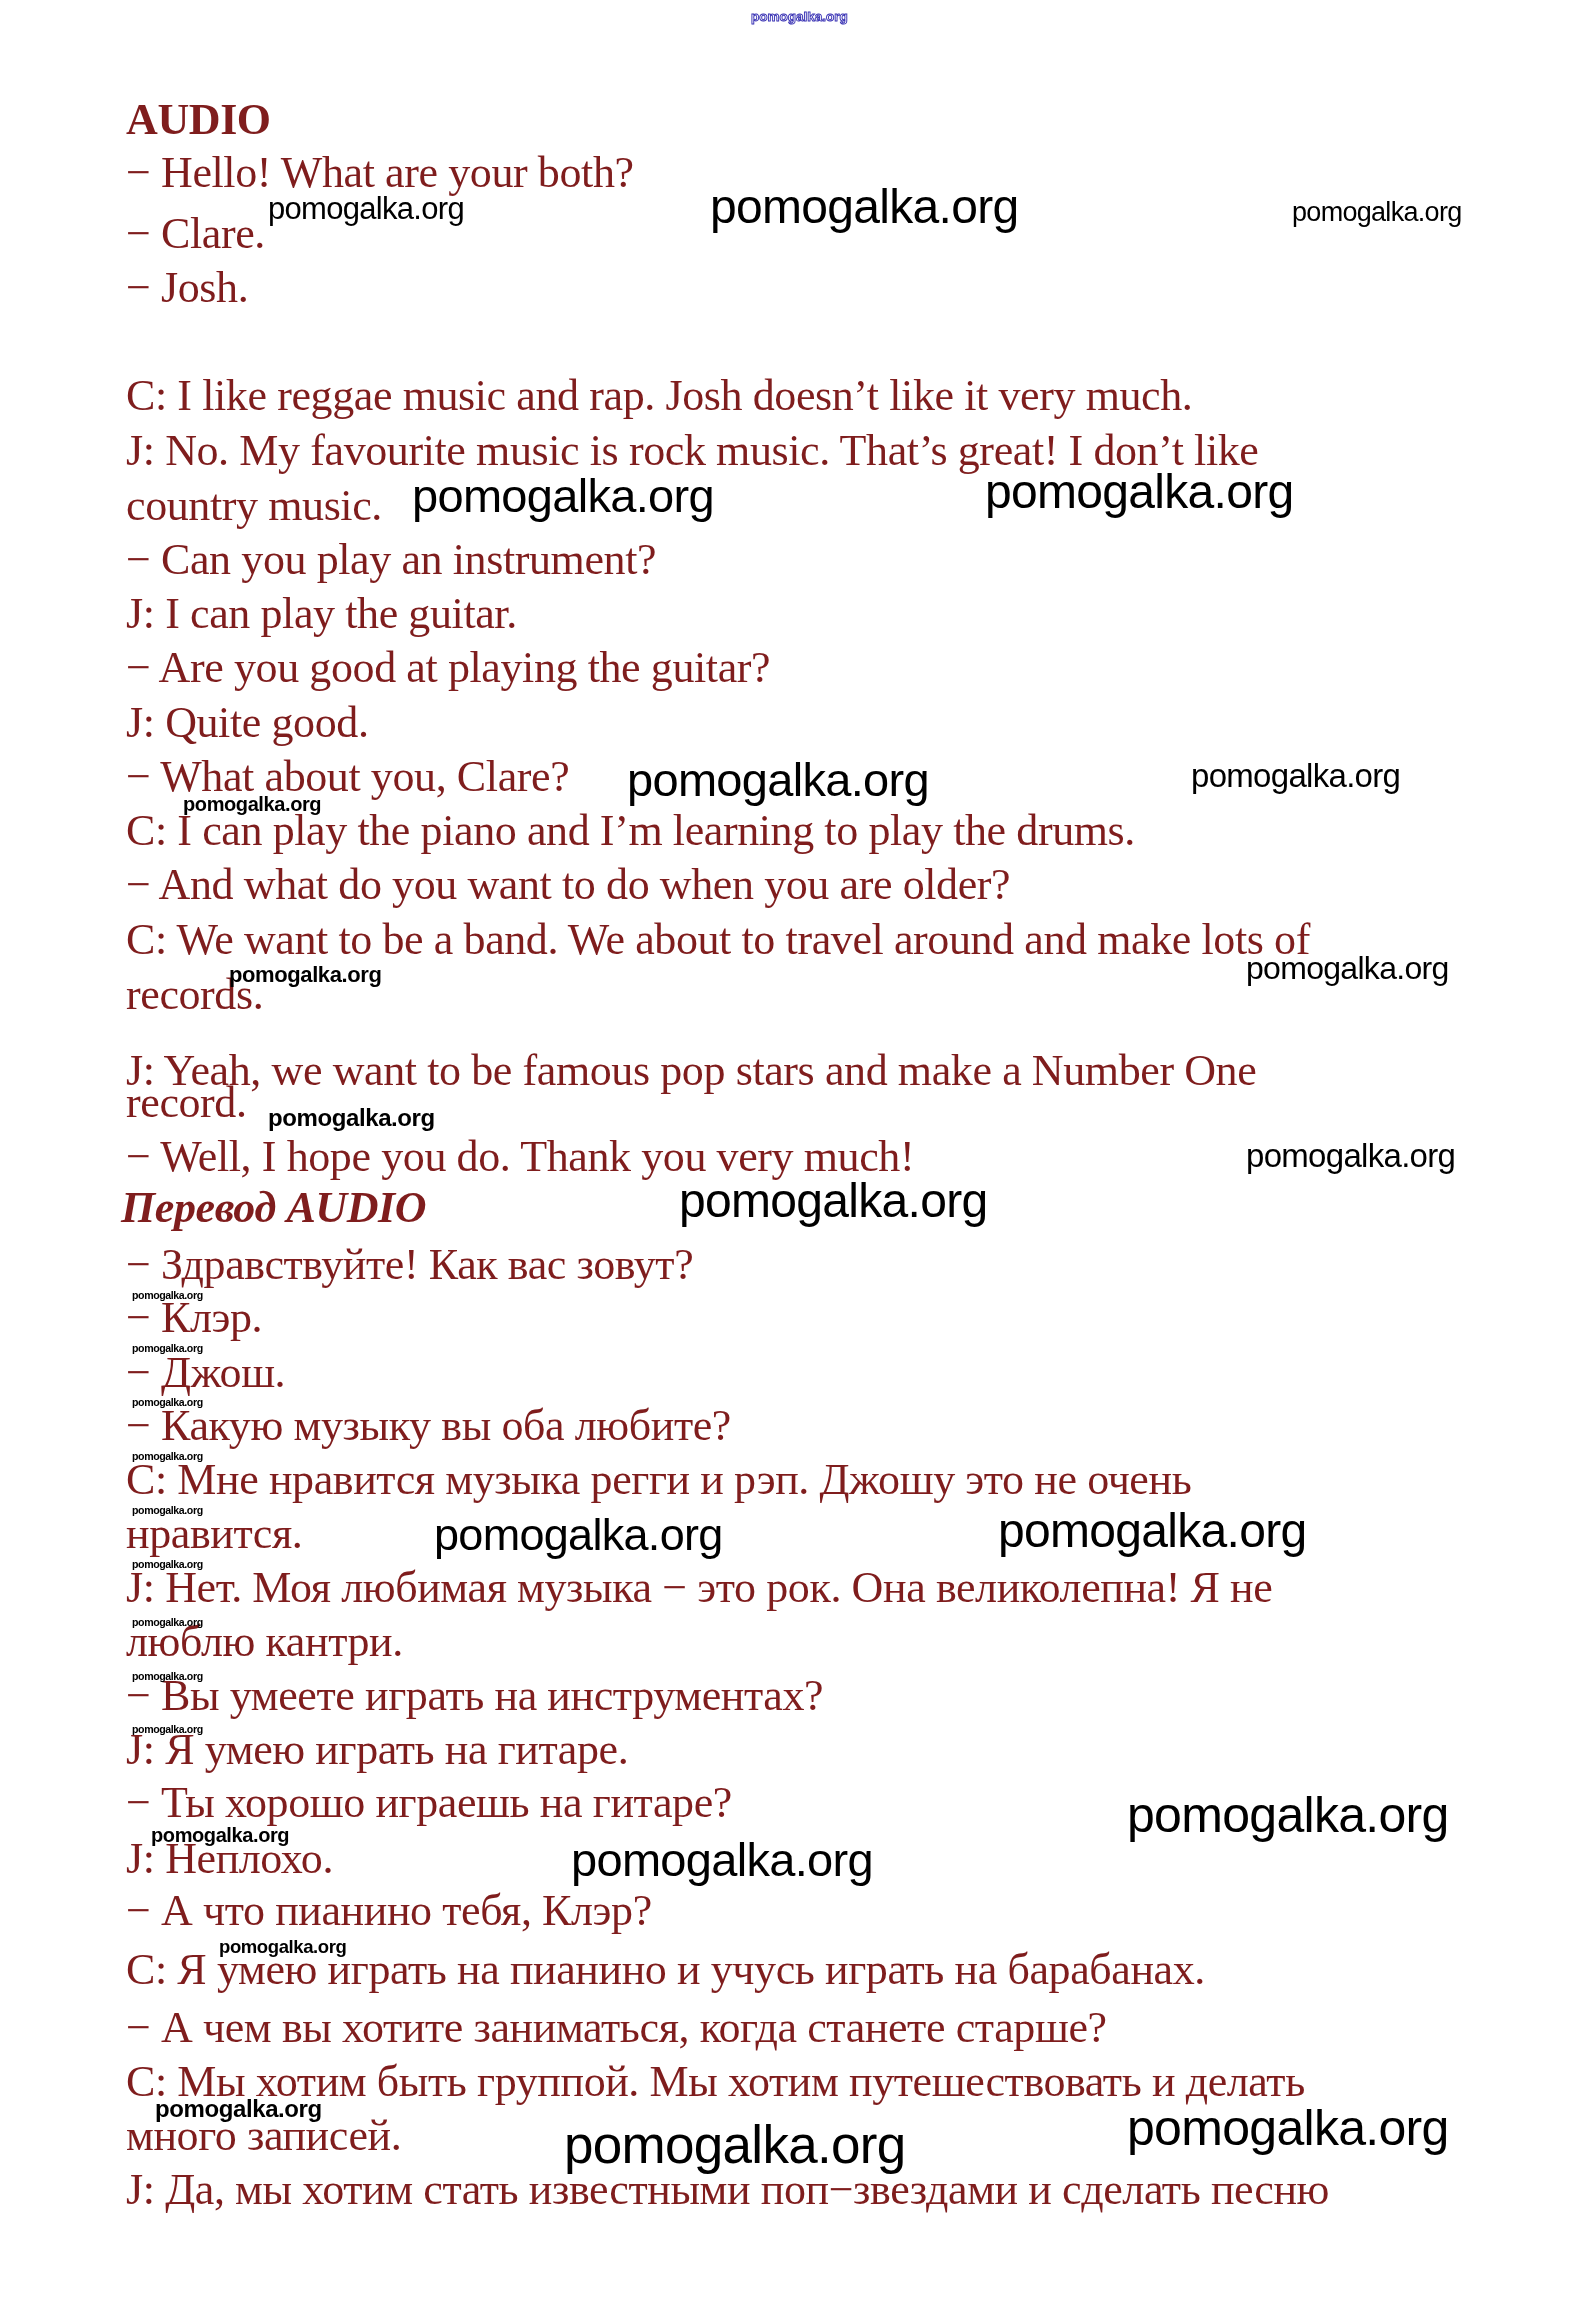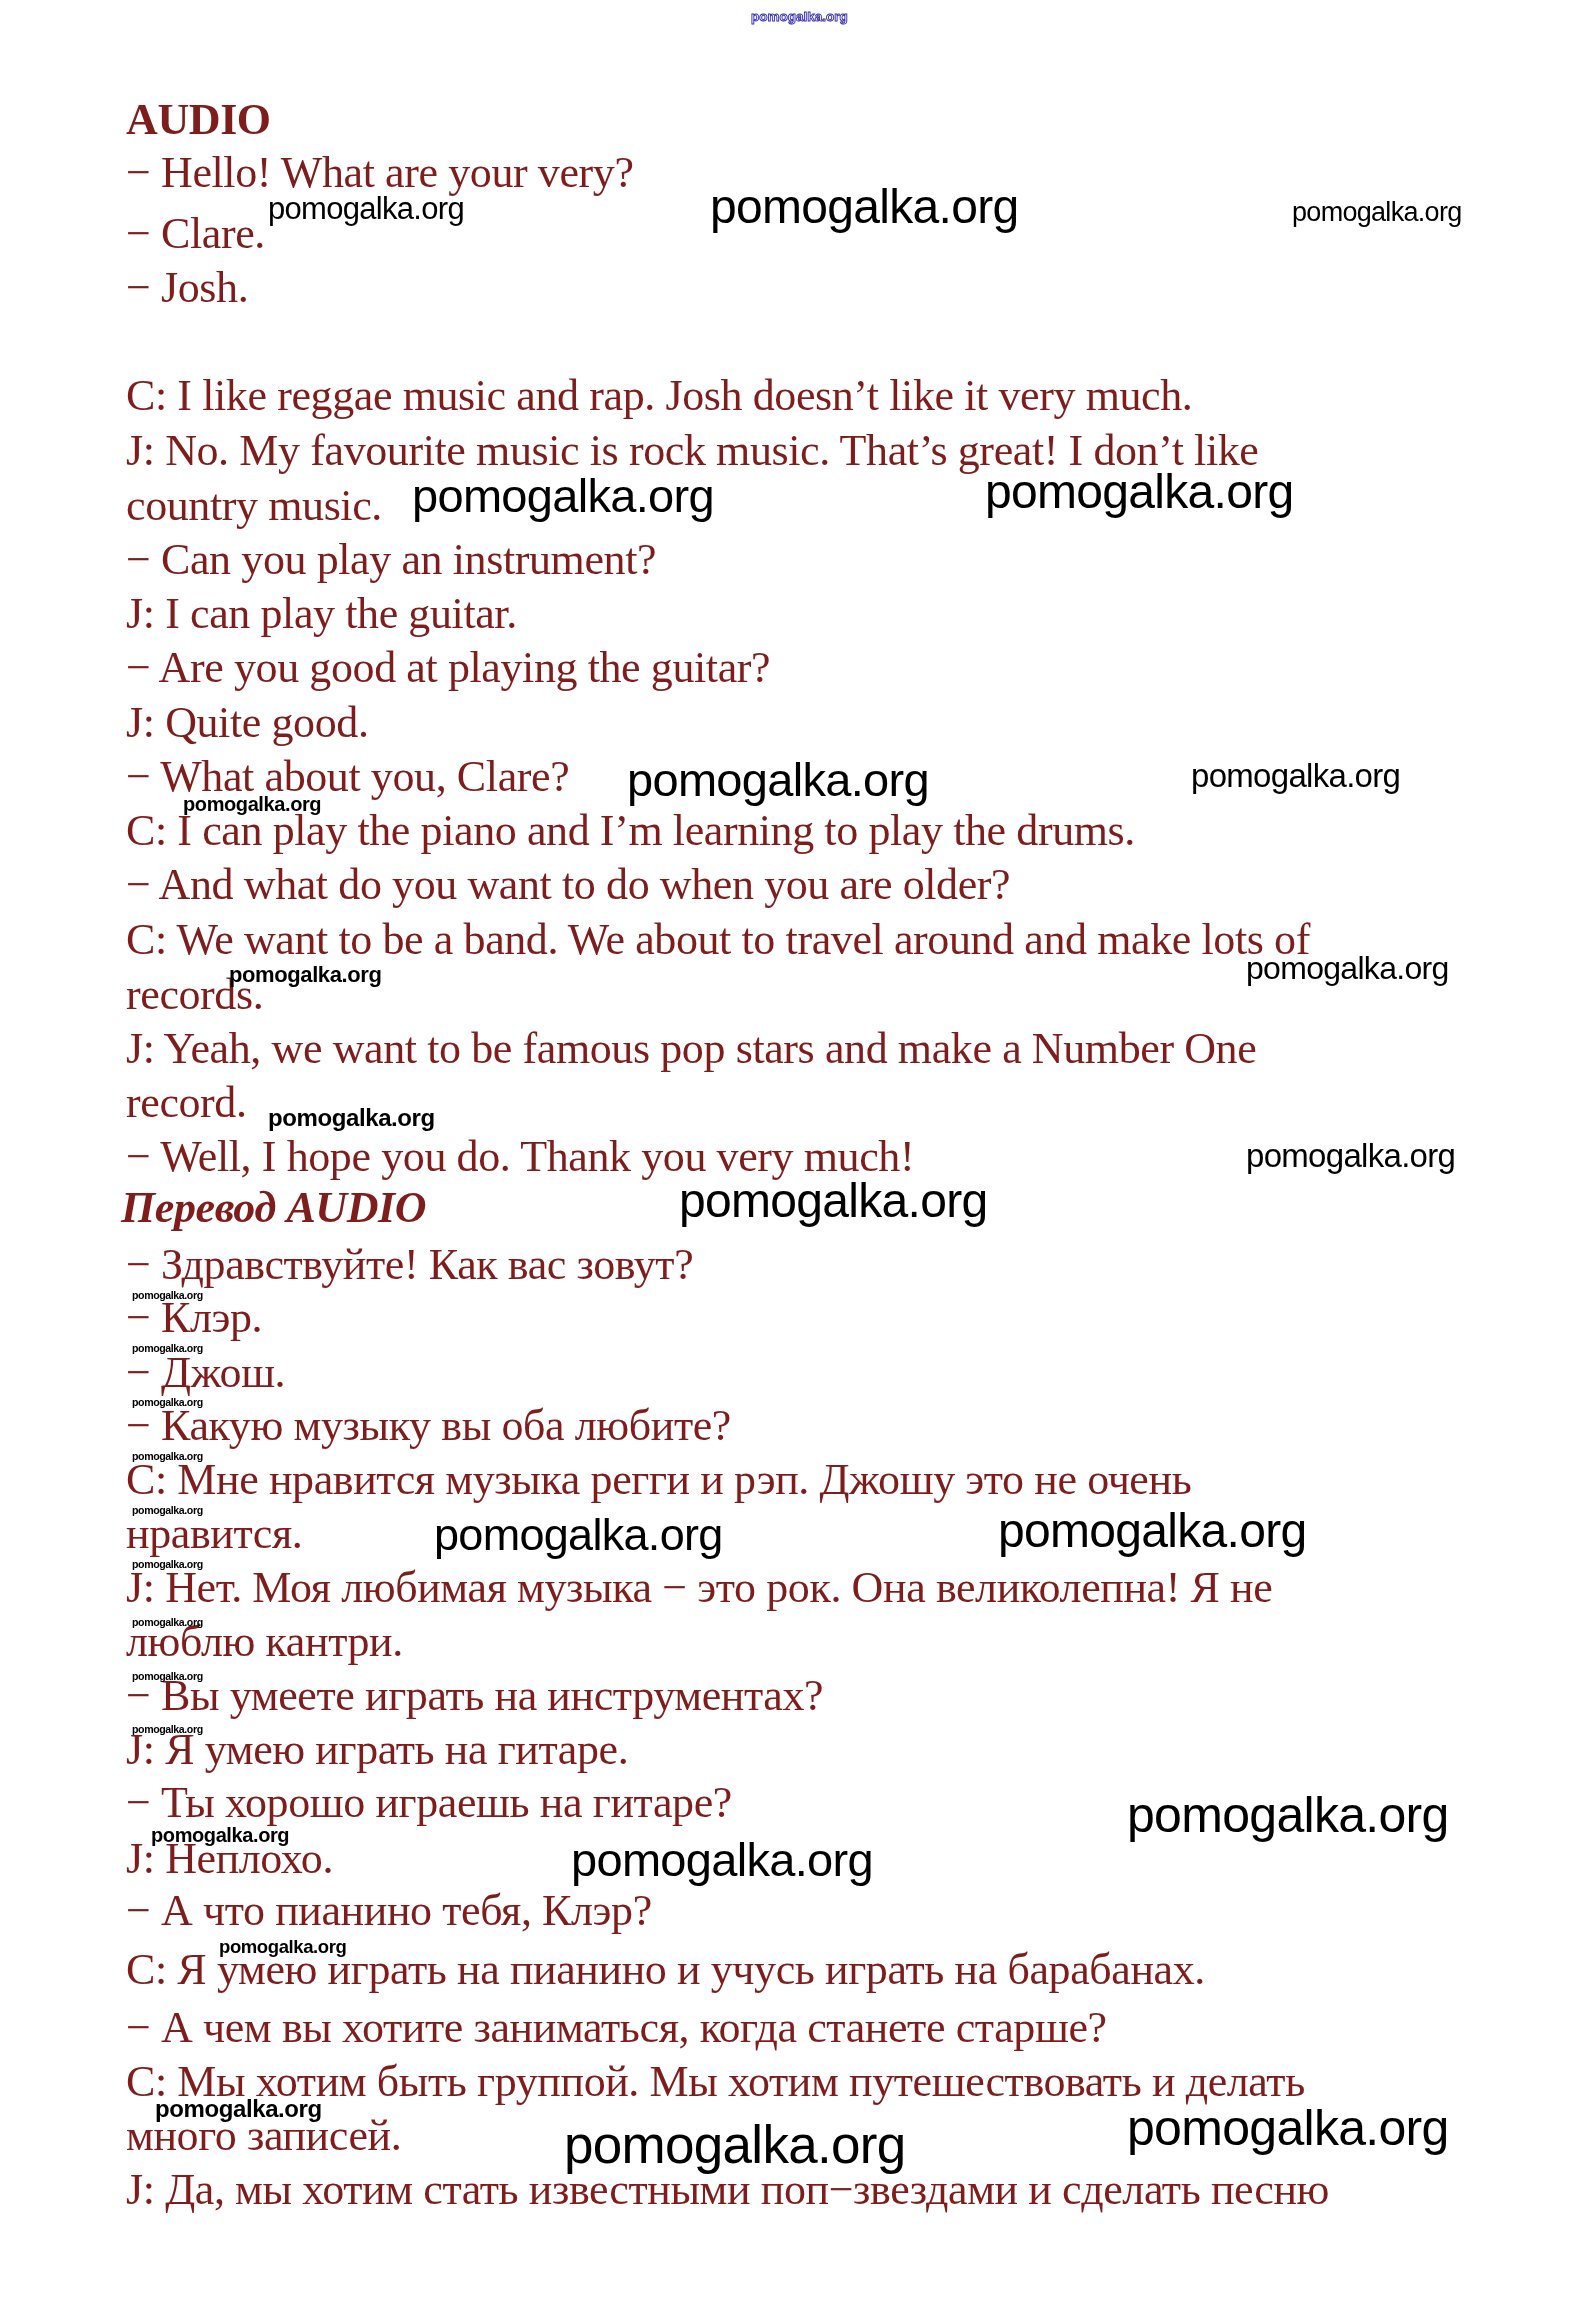--- a/index.html
+++ b/index.html
@@ -36,36 +36,36 @@
     text-shadow:0 0 0.7px #3c35b5;
     font-weight:700;
     letter-spacing:0;
   }
 </style>
 </head>
 <body>
 
 <div id="page">
     <div class="line bold" style="left: 126px; top: 97px;">AUDIO</div>
-    <div class="line" style="left: 126px; top: 150px;">− Hello! What are your very?</div>
+    <div class="line" style="left: 126px; top: 150px;">− Hello! What are your both?</div>
     <div class="line" style="left: 126px; top: 211px;">− Clare.</div>
     <div class="line" style="left: 126px; top: 265px;">− Josh.</div>
     <div class="line" style="left: 126px; top: 373px;">C: I like reggae music and rap. Josh doesn’t like it very much.</div>
     <div class="line" style="left: 126px; top: 428px;">J: No. My favourite music is rock music. That’s great! I don’t like</div>
     <div class="line" style="left: 126px; top: 483px;">country music.</div>
     <div class="line" style="left: 126px; top: 537px;">− Can you play an instrument?</div>
     <div class="line" style="left: 126px; top: 591px;">J: I can play the guitar.</div>
     <div class="line" style="left: 126px; top: 645px;">− Are you good at playing the guitar?</div>
     <div class="line" style="left: 126px; top: 700px;">J: Quite good.</div>
     <div class="line" style="left: 126px; top: 754px;">− What about you, Clare?</div>
     <div class="line" style="left: 126px; top: 808px;">C: I can play the piano and I’m learning to play the drums.</div>
     <div class="line" style="left: 126px; top: 862px;">− And what do you want to do when you are older?</div>
     <div class="line" style="left: 126px; top: 917px;">C: We want to be a band. We about to travel around and make lots of</div>
     <div class="line" style="left: 126px; top: 972px;">records.</div>
-    <div class="line" style="left: 126px; top: 1026px;">J: Yeah, we want to be famous pop stars and make a Number One</div>
+    <div class="line" style="left: 126px; top: 1048px;">J: Yeah, we want to be famous pop stars and make a Number One</div>
     <div class="line" style="left: 126px; top: 1080px;">record.</div>
     <div class="line" style="left: 126px; top: 1134px;">− Well, I hope you do. Thank you very much!</div>
     <div class="line bold-italic" style="left: 121px; top: 1185px;">Перевод AUDIO</div>
     <div class="line" style="left: 126px; top: 1242px;">− Здравствуйте! Как вас зовут?</div>
     <div class="line" style="left: 126px; top: 1295px;">− Клэр.</div>
     <div class="line" style="left: 126px; top: 1350px;">− Джош.</div>
     <div class="line" style="left: 126px; top: 1403px;">− Какую музыку вы оба любите?</div>
     <div class="line" style="left: 126px; top: 1457px;">С: Мне нравится музыка регги и рэп. Джошу это не очень</div>
     <div class="line" style="left: 126px; top: 1511px;">нравится.</div>
     <div class="line" style="left: 126px; top: 1565px;">J: Нет. Моя любимая музыка − это рок. Она великолепна! Я не</div>

